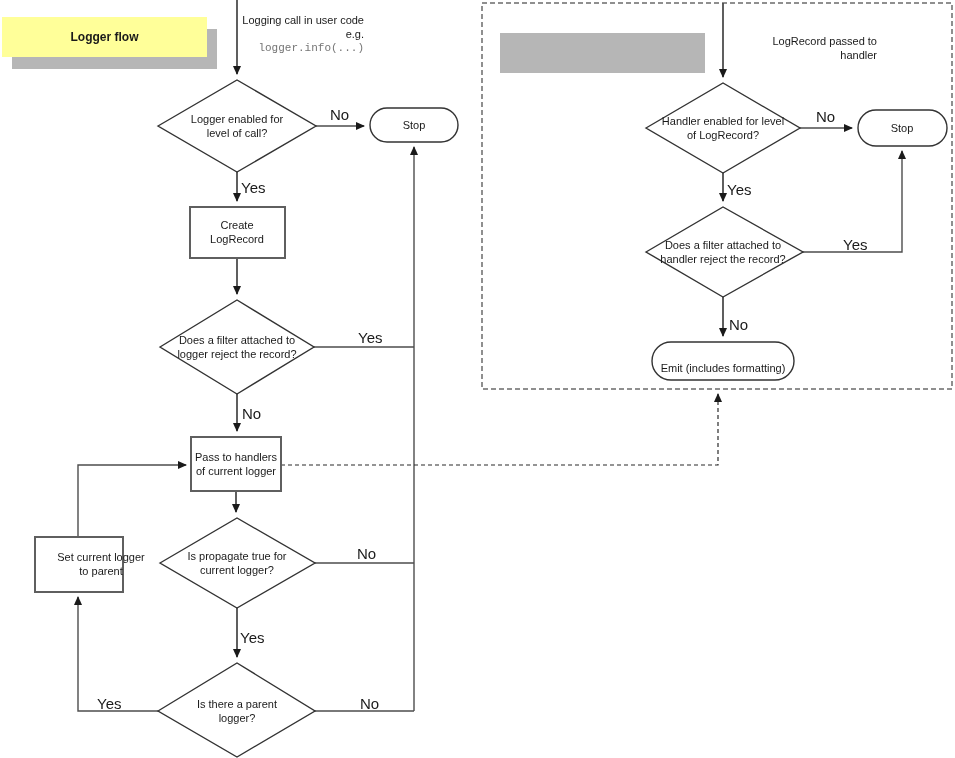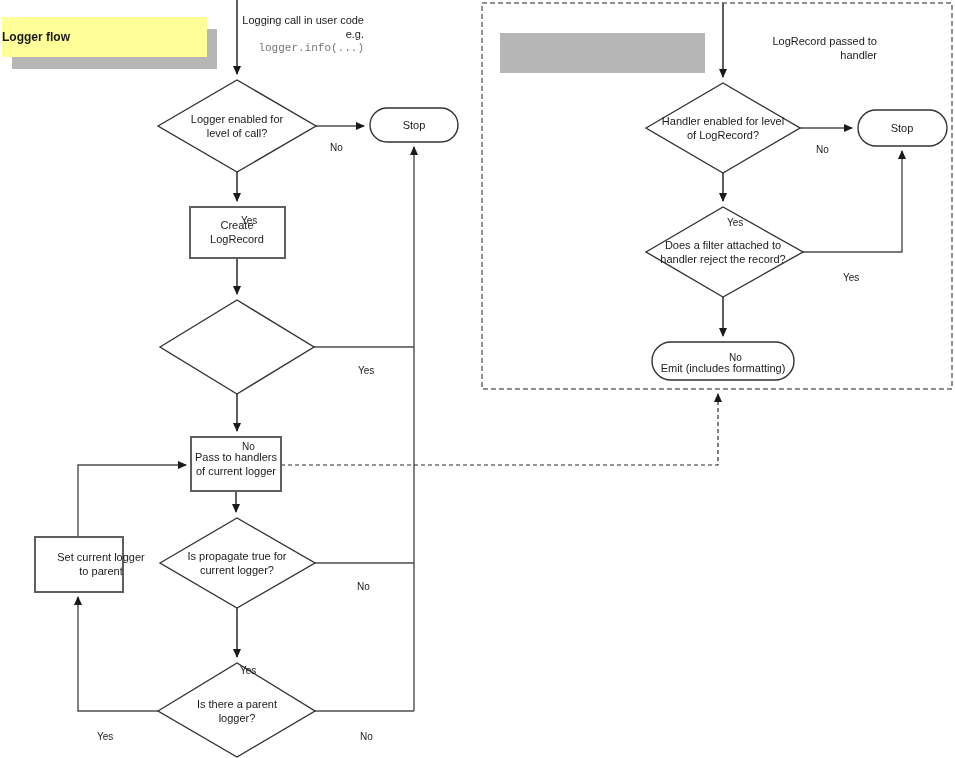--- a/index.html
+++ b/index.html
@@ -11,25 +11,25 @@
   .connector{stroke:var(--connector,#4d4d4d);stroke-width:1.8;fill:none;}
   .thin{stroke-width:1.4;}
   .shape{stroke:var(--shape-stroke,#333333);stroke-width:1.4;fill:#ffffff;}
   .box{stroke:var(--box-stroke,#5f5f5f);stroke-width:2;fill:#ffffff;}
   .dashed-frame{stroke:var(--dashed-border,#6b6b6b);stroke-width:1.5;fill:none;stroke-dasharray:5 3;}
   .dashed-connector{stroke:#2a2a2a;stroke-width:1.2;fill:none;stroke-dasharray:4 3;}
   .node-label{
     position:absolute;transform:translate(-50%,-50%);text-align:center;
     font-size:11px;line-height:1.3;white-space:normal;
   }
-  .edge-label{position:absolute;font-size:10px;line-height:1;margin-top:36px;}
+  .edge-label{position:absolute;font-size:15px;line-height:1;}
   .note-shadow{position:absolute;background:var(--note-shadow,#b6b6b6);}
   .note{
     position:absolute;background:var(--note-fill,#ffff99);
-    display:flex;align-items:center;justify-content:flex-start;
+    display:flex;align-items:center;justify-content:center;
     font-weight:bold;font-size:12px;
   }
   .start-label{position:absolute;text-align:right;font-size:11px;line-height:1.27;}
   .code{font-family:"Liberation Mono","DejaVu Sans Mono",monospace;color:var(--code-text,#757575);font-size:11px;}
 </style>
 </head>
 <body>
 
 <div class="canvas">
 
@@ -91,20 +91,21 @@
     <div class="code">logger.info(...)</div>
   </div>
 
   <div class="start-label" style="left:737px;top:35px;width:140px;">
     <div>LogRecord passed to handler</div>
   </div>
 
   <div class="node-label" style="left:237px;top:126px;width:118px;">Logger enabled for level of call?</div>
   <div class="node-label" style="left:414px;top:125px;width:80px;">Stop</div>
   <div class="node-label" style="left:237px;top:232px;width:80px;">Create LogRecord</div>
+  <div class="node-label" style="left:237px;top:347px;width:128px;">Does a filter attached to logger reject the record?</div>
   <div class="node-label" style="left:222px;top:464px;width:84px;margin-left:14px;">Pass to handlers of current logger</div>
   <div class="node-label" style="left:237px;top:563px;width:126px;">Is propagate true for current logger?</div>
   <div class="node-label" style="left:237px;top:711px;width:106px;">Is there a parent logger?</div>
   <div class="node-label" style="left:79px;top:564px;width:88px;padding-left:44px;">Set current logger to parent</div>
 
   <div class="node-label" style="left:723px;top:128px;width:132px;">Handler enabled for level of LogRecord?</div>
   <div class="node-label" style="left:902px;top:128px;width:80px;">Stop</div>
   <div class="node-label" style="left:723px;top:252px;width:130px;">Does a filter attached to handler reject the record?</div>
   <div class="node-label" style="left:723px;top:368px;width:150px;">Emit (includes formatting)</div>
 

